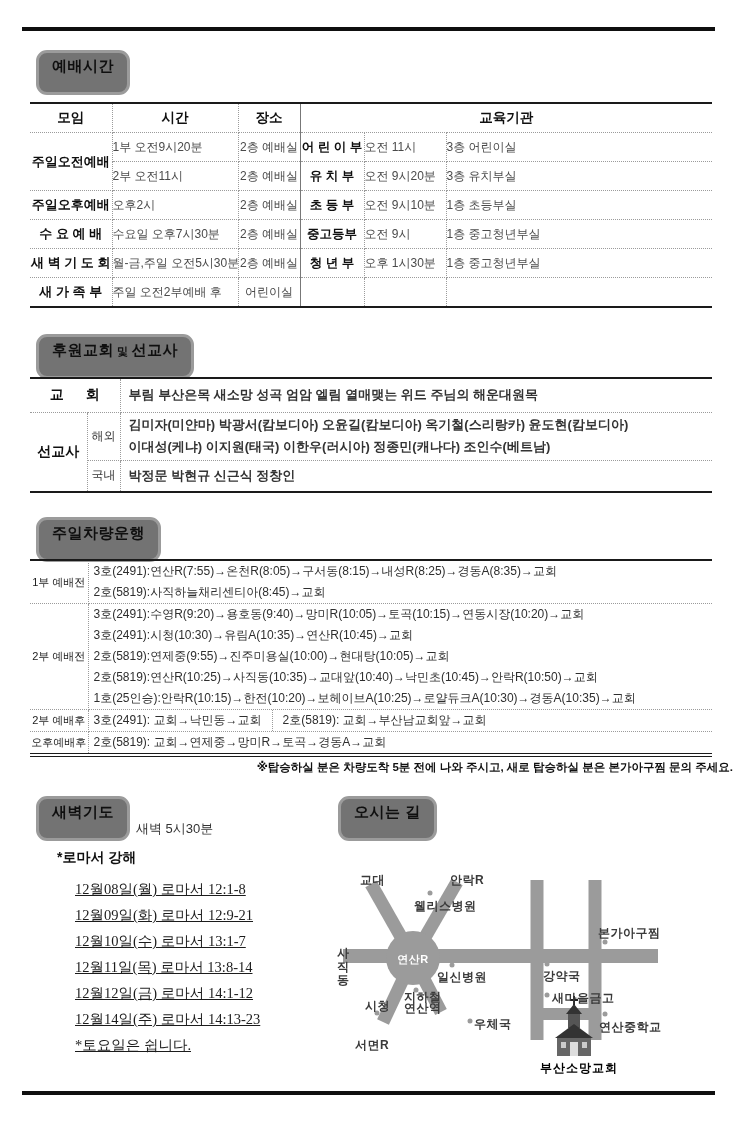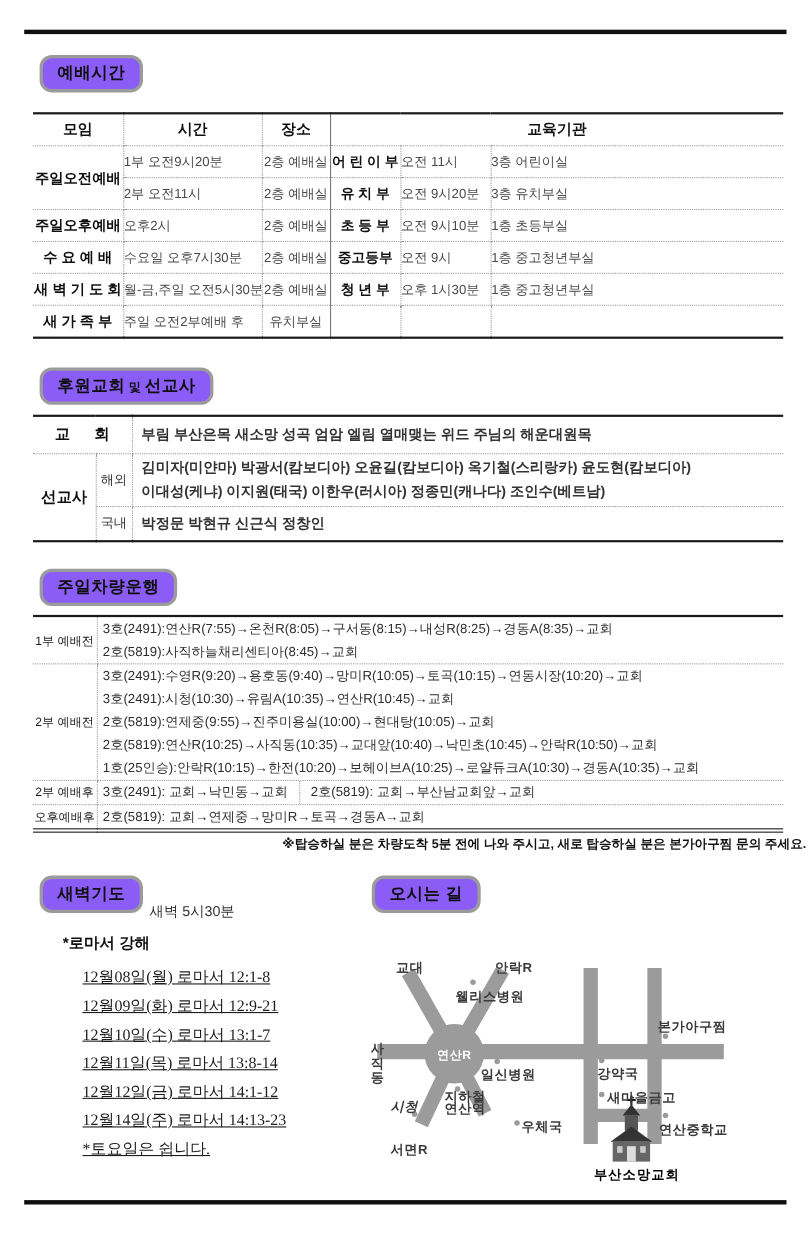--- a/index.html
+++ b/index.html
@@ -1,20 +1,20 @@
 <!DOCTYPE html>
 <html><head>
 <meta charset="utf-8">
 <style>
   html,body{margin:0;padding:0;background:#fff;}
   .page{position:relative;width:737px;height:1141px;background:#fff;overflow:hidden;
         font-family:"Liberation Sans","DejaVu Sans",sans-serif;color:#222;}
   .hrule{position:absolute;left:22px;width:693px;height:4px;background:#0f0f0f;}
-  .badge{position:absolute;border:3px solid #9b9b9b;border-radius:11px;background:#8b5cf6;
-         padding:4px 13px 5px;font-size:15px;font-weight:bold;color:#0f0f0f;letter-spacing:.5px;white-space:nowrap;}
+  .badge{position:absolute;border:3px solid #9b9b9b;border-radius:11px;background:#737373;
+         padding:4px 13px 16px;font-size:15px;font-weight:bold;color:#0f0f0f;letter-spacing:.5px;white-space:nowrap;}
   .badge .small{font-size:11px;margin:0 3px;}
 
   
   table.wt{position:absolute;left:30px;top:102px;width:682px;border-collapse:collapse;table-layout:fixed;
            border-top:2px solid #1a1a1a;border-bottom:2px solid #1a1a1a;}
   .wt th,.wt td{border:1px dotted #9b9b9b;height:28px;overflow:hidden;white-space:nowrap;padding:0;}
   .wt tr>*:first-child{border-left:none;}
   .wt tr>*:last-child{border-right:none;}
   .wt th{font-size:13.5px;font-weight:bold;color:#0f0f0f;}
   .cell-meeting{font-weight:bold;font-size:13px;text-align:center;color:#0f0f0f;}
@@ -123,21 +123,21 @@
       <td class="cell-meeting">새 벽 기 도 회</td>
       <td class="cell-time">월-금,주일 오전5시30분</td>
       <td class="cell-place">2층 예배실</td>
       <td class="cell-eduname">청 년 부</td>
       <td class="cell-edutime">오후 1시30분</td>
       <td class="cell-eduroom">1층 중고청년부실</td>
     </tr>
     <tr>
       <td class="cell-meeting">새 가 족 부</td>
       <td class="cell-time">주일 오전2부예배 후</td>
-      <td class="cell-place">유치부실</td>
+      <td class="cell-place">어린이실</td>
       <td class="cell-eduname"></td>
       <td class="cell-edutime"></td>
       <td class="cell-eduroom"></td>
     </tr>
   </tbody>
     </table>
 
   <div class="badge" style="left:36px;top:334px;">
     <span>후원교회</span><span class="small">및</span><span>선교사</span>
   </div>
@@ -263,21 +263,21 @@
         <rect x="228" y="190" width="5" height="6" fill="#ccc"></rect>
         <rect x="249" y="190" width="5" height="6" fill="#ccc"></rect>
       </g>
     </svg>
     <div class="ra-label">연산R</div>
     <div class="mlabel" style="left:27px;top:20px;">교대</div>
     <div class="mlabel" style="left:117px;top:20px;">안락R</div>
     <div class="mlabel" style="left:81px;top:46px;">웰리스병원</div>
     <div class="mlabel vertical" style="left:1px;top:86px;">사직동</div>
     <div class="mlabel" style="left:104px;top:117px;">일신병원</div>
-    <div class="mlabel" style="left:22px;top:146px;font-style:italic;">시청</div>
+    <div class="mlabel" style="left:32px;top:146px;">시청</div>
     <div class="mlabel" style="left:71px;top:140px;">
       <div class="sub">지하철</div>
       <div class="sub">연산역</div>
     </div>
     <div class="mlabel" style="left:141px;top:164px;">우체국</div>
     <div class="mlabel" style="left:22px;top:185px;">서면R</div>
     <div class="mlabel" style="left:265px;top:73px;">본가아구찜</div>
     <div class="mlabel" style="left:210px;top:116px;">강약국</div>
     <div class="mlabel" style="left:219px;top:138px;">새마을금고</div>
     <div class="mlabel" style="left:266px;top:167px;">연산중학교</div>

